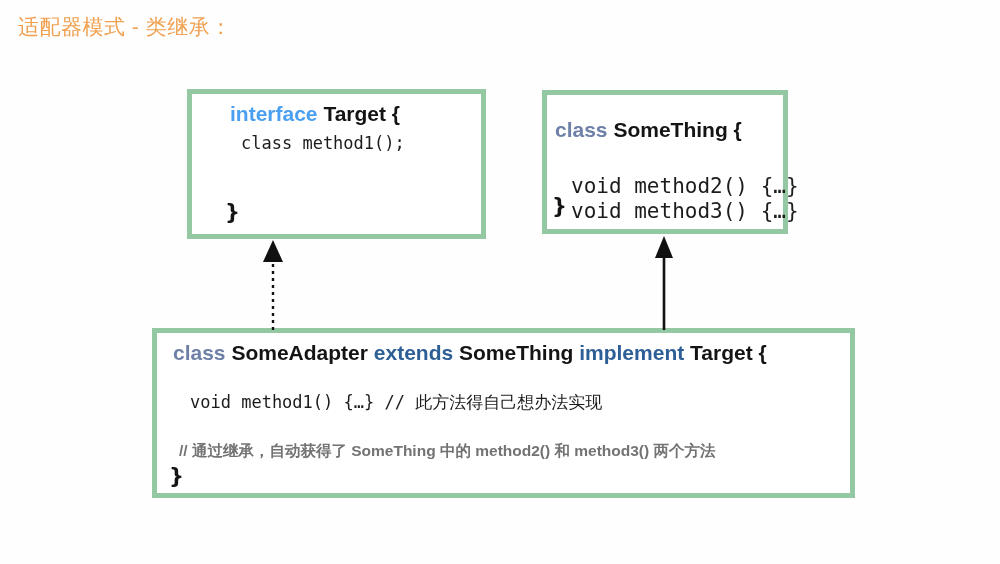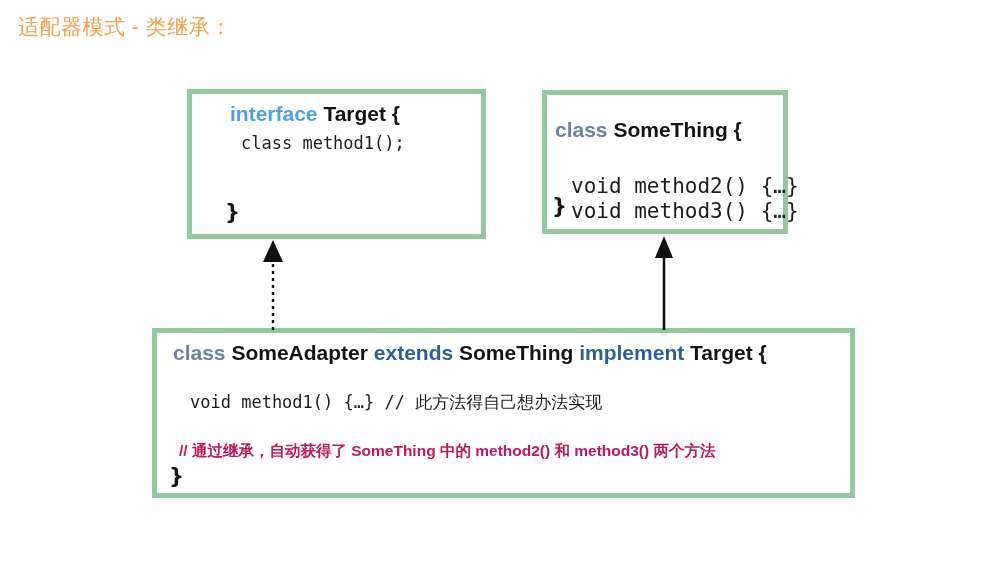--- a/index.html
+++ b/index.html
@@ -136,21 +136,21 @@
     left: 33px;
     top: 58px;
     font-size: 17px;
   }
   #box-adapter .note-line {
     position: absolute;
     left: 22px;
     top: 108px;
     font-size: 15.5px;
     font-weight: bold;
-    color: #be185d;
+    color: #737373;
     white-space: nowrap;
   }
   #box-adapter .brace {
     position: absolute;
     left: 12px;
     top: 131px;
     font-size: 21px;
   }
 
   

